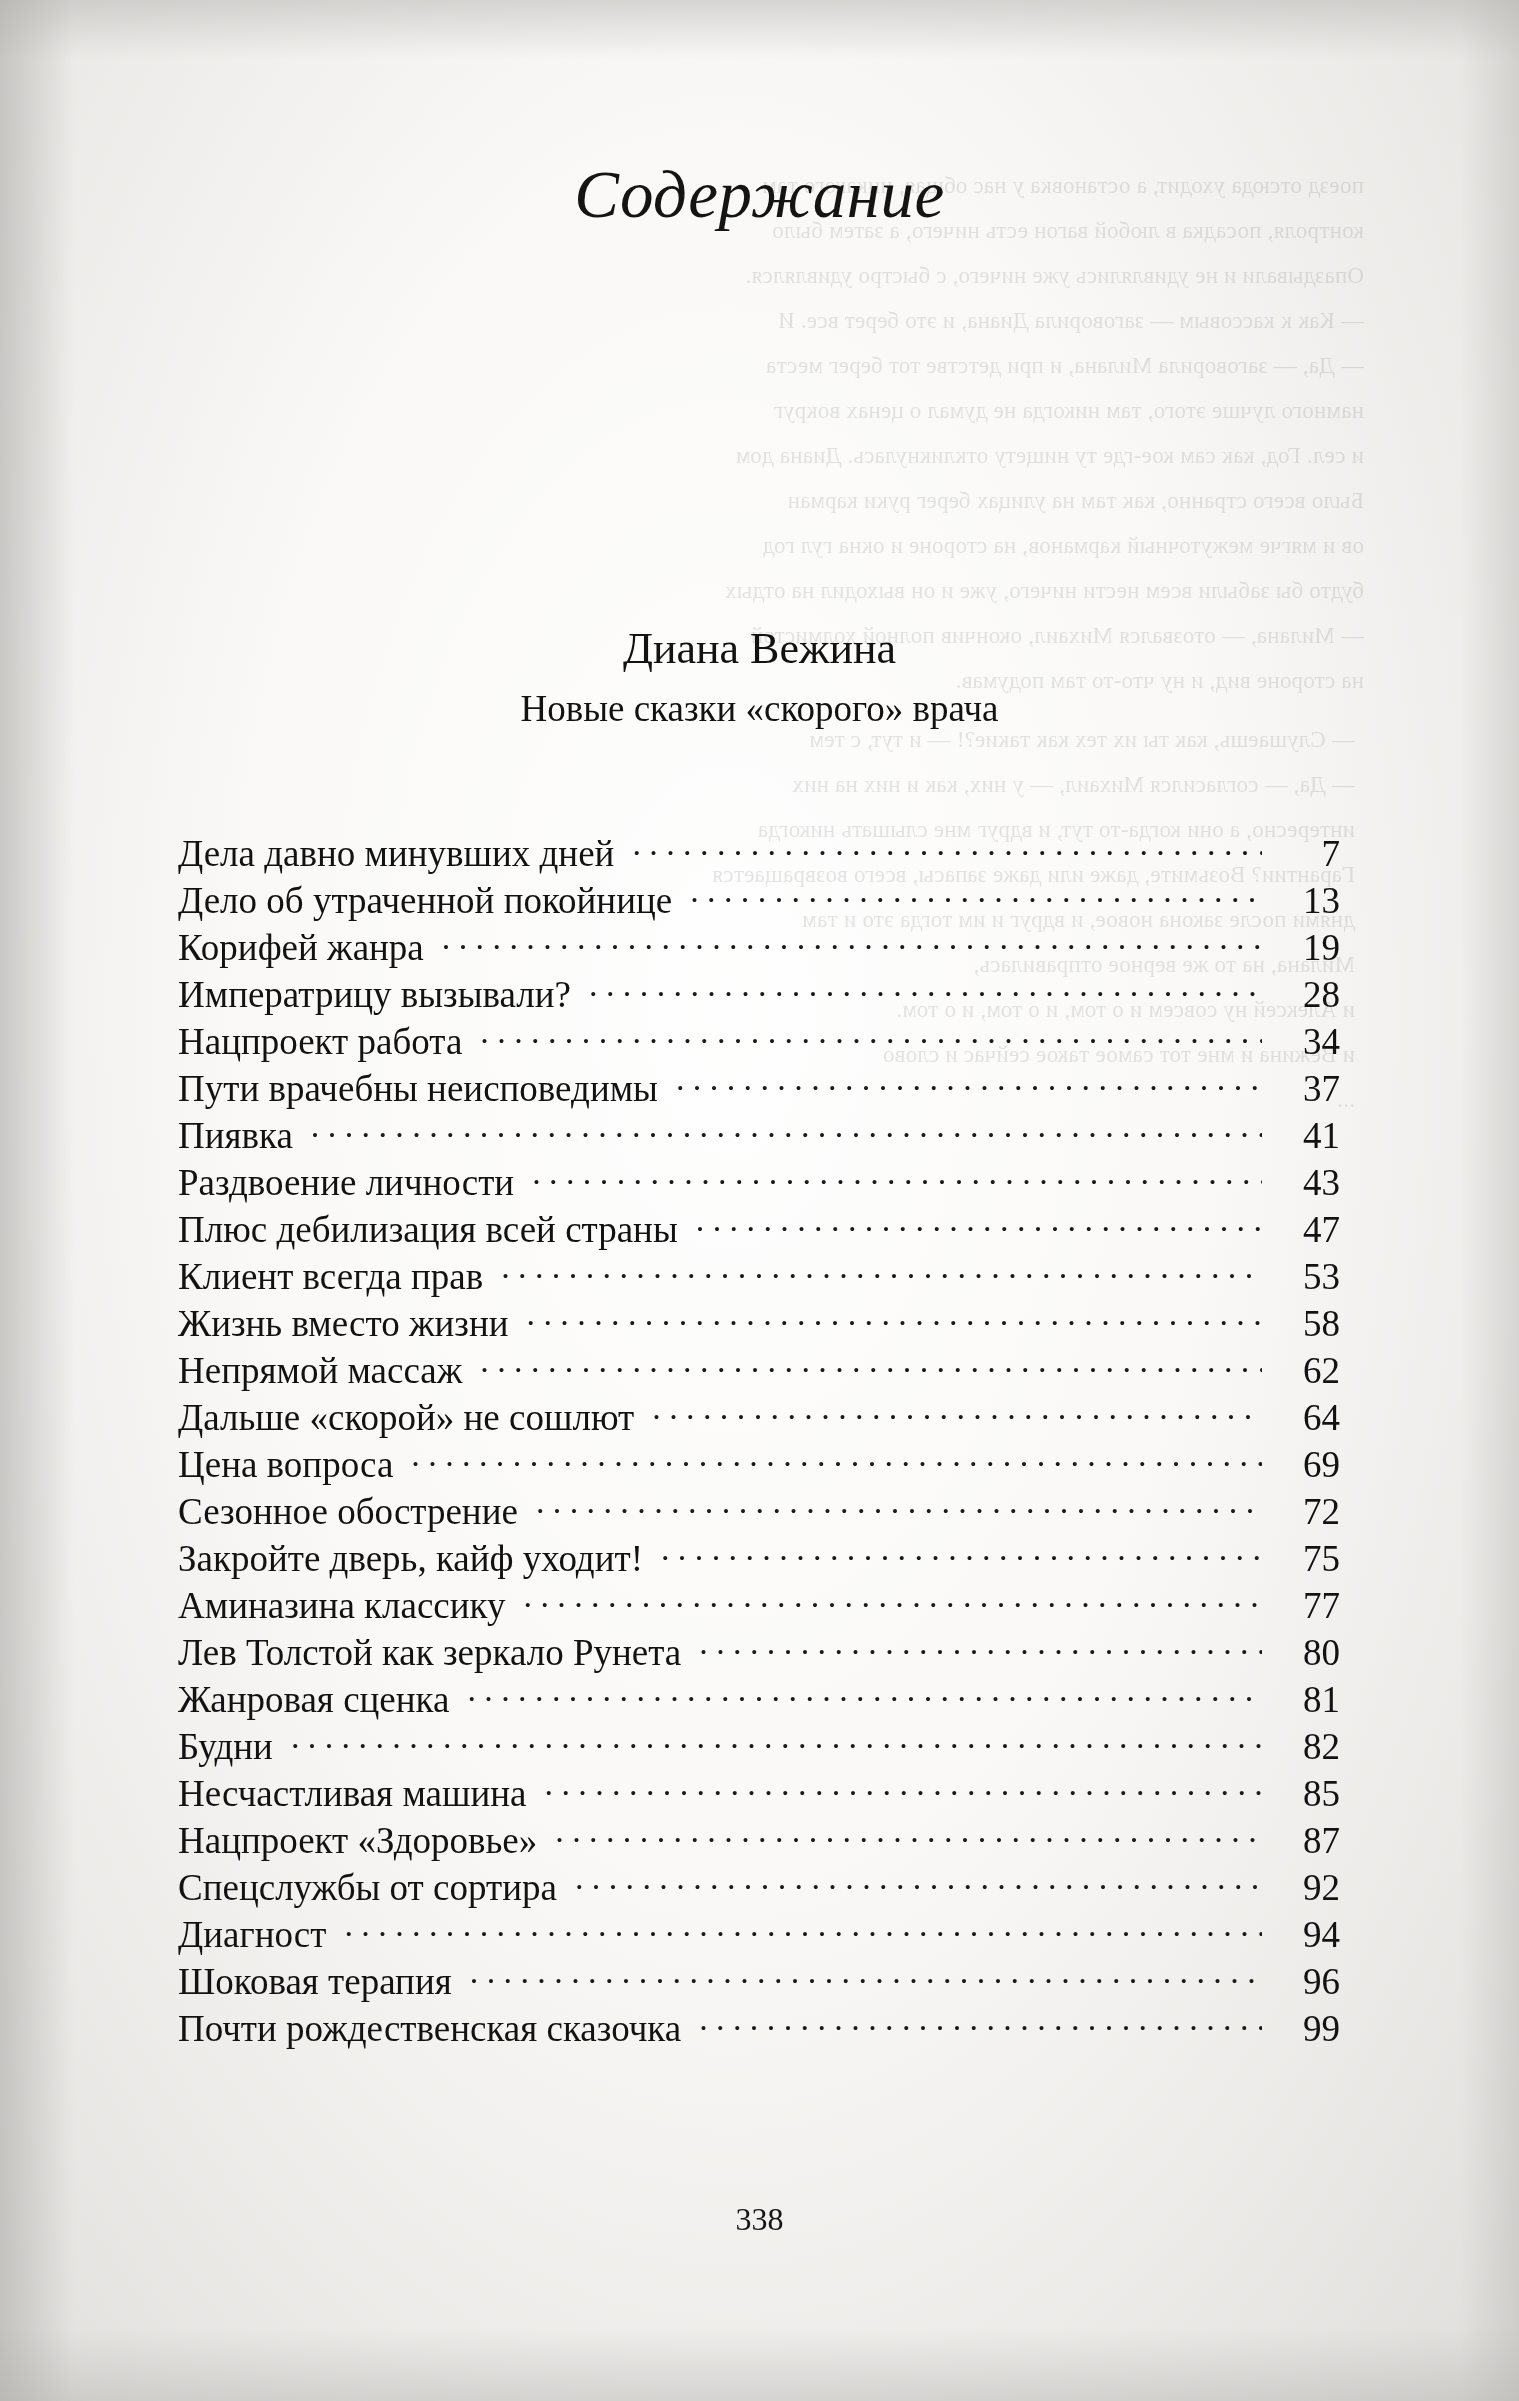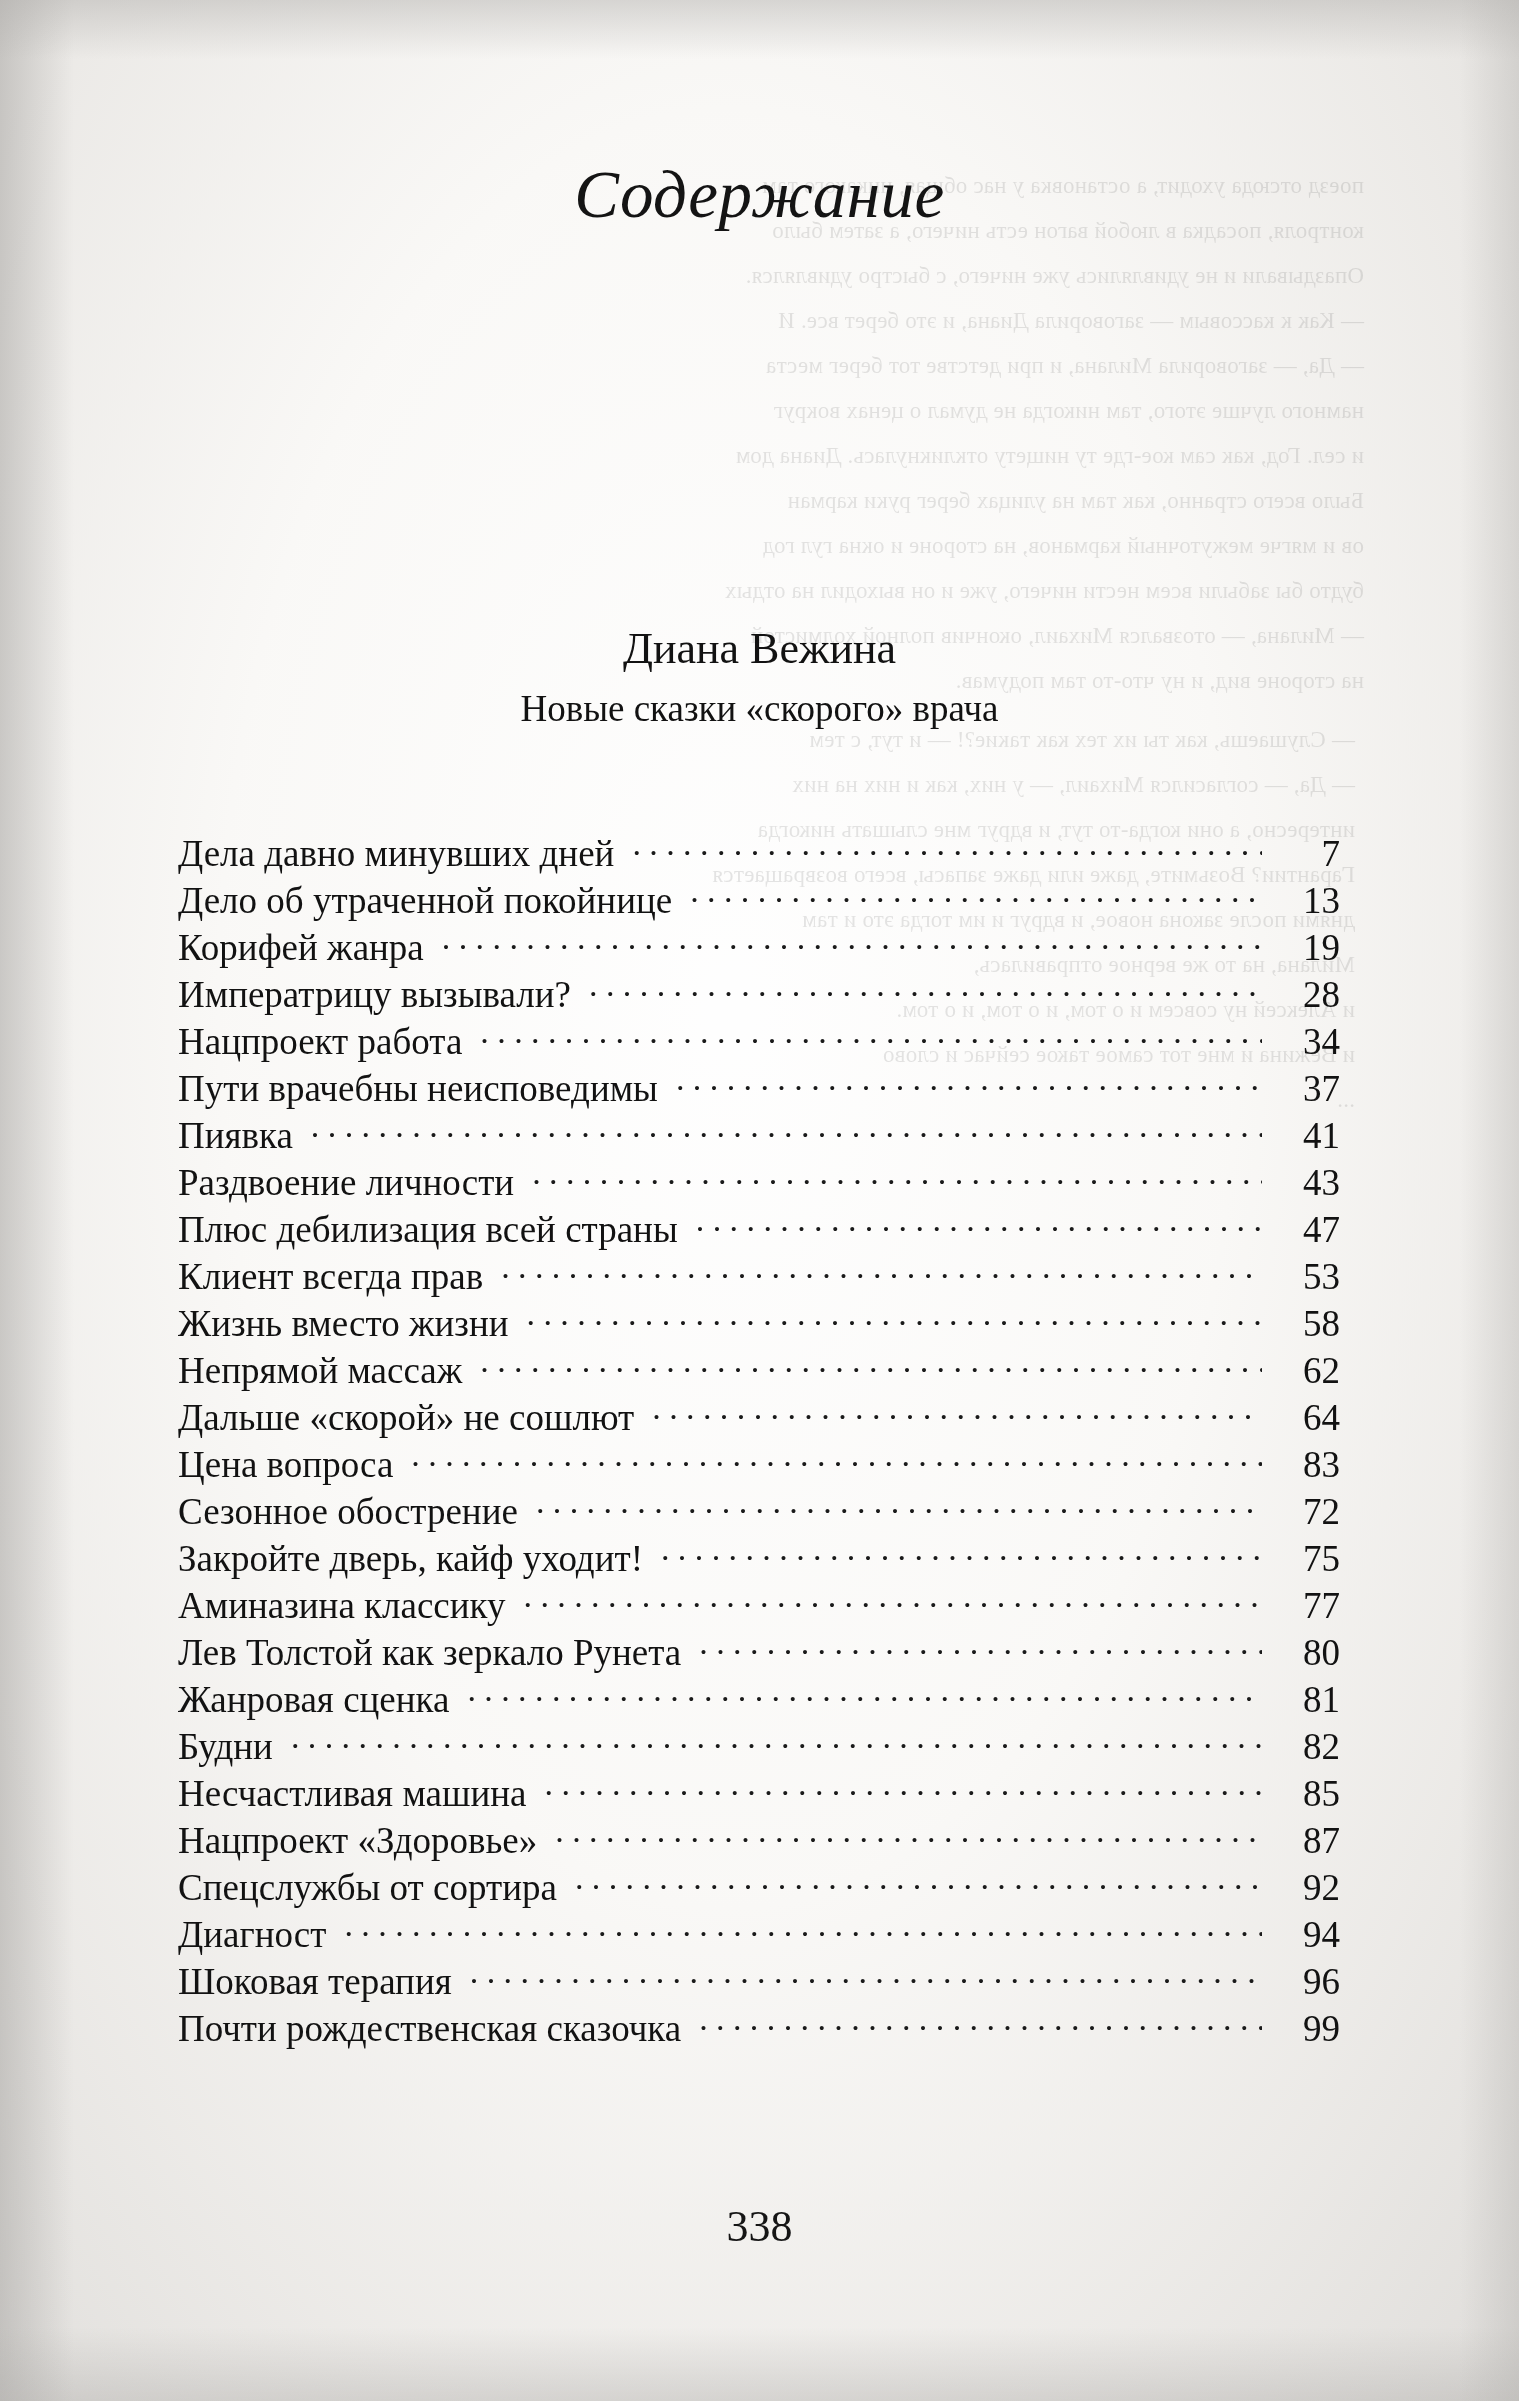--- a/index.html
+++ b/index.html
@@ -154,21 +154,21 @@
     white-space: nowrap;
     padding-left: 9px;
   }
 
   .folio {
     position: absolute;
     top: 2201px;
     left: 0;
     width: 1519px;
     text-align: center;
-    font-size: 44px;
+    font-size: 32px;
     color: #151515;
   }
 </style>
 </head>
 <body>
 
 <div class="page">
   <div class="paper-shade"></div>
 
   <div class="showthrough">поезд отсюда уходит, а остановка у нас общая, никакого там
@@ -263,21 +263,21 @@
           <span class="toc-page">62</span>
         </div>
         <div class="toc-row">
           <span class="toc-title">Дальше «скорой» не сошлют</span>
           <span class="toc-leader"></span>
           <span class="toc-page">64</span>
         </div>
         <div class="toc-row">
           <span class="toc-title">Цена вопроса</span>
           <span class="toc-leader"></span>
-          <span class="toc-page">83</span>
+          <span class="toc-page">69</span>
         </div>
         <div class="toc-row">
           <span class="toc-title">Сезонное обострение</span>
           <span class="toc-leader"></span>
           <span class="toc-page">72</span>
         </div>
         <div class="toc-row">
           <span class="toc-title">Закройте дверь, кайф уходит!</span>
           <span class="toc-leader"></span>
           <span class="toc-page">75</span>

